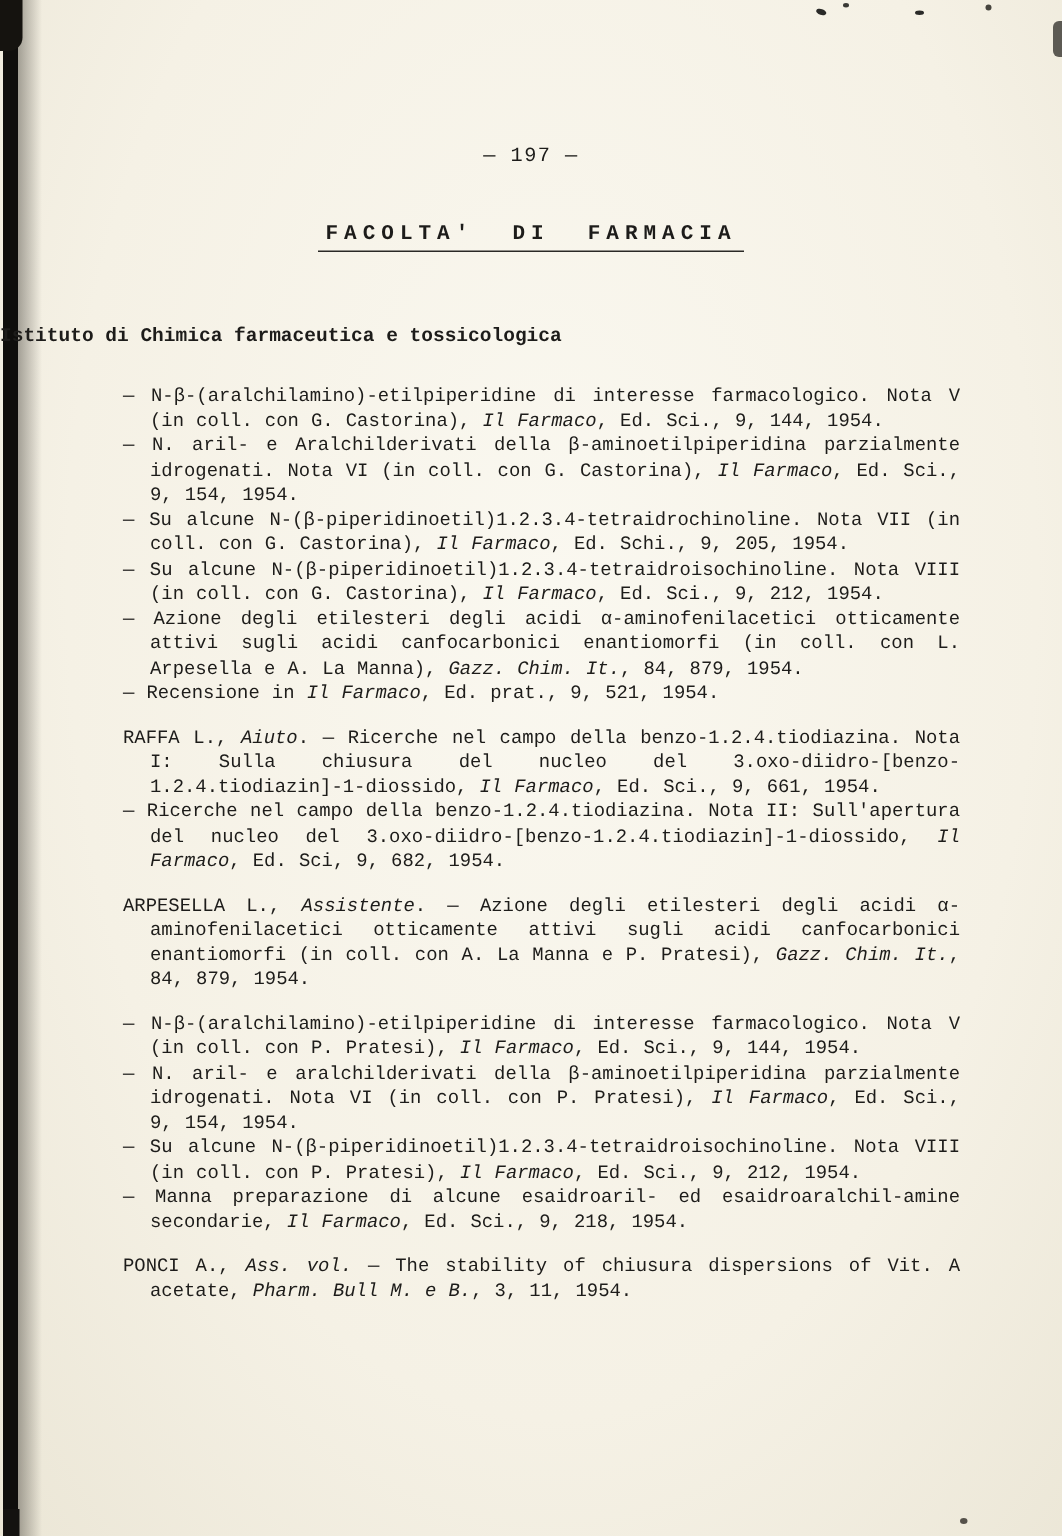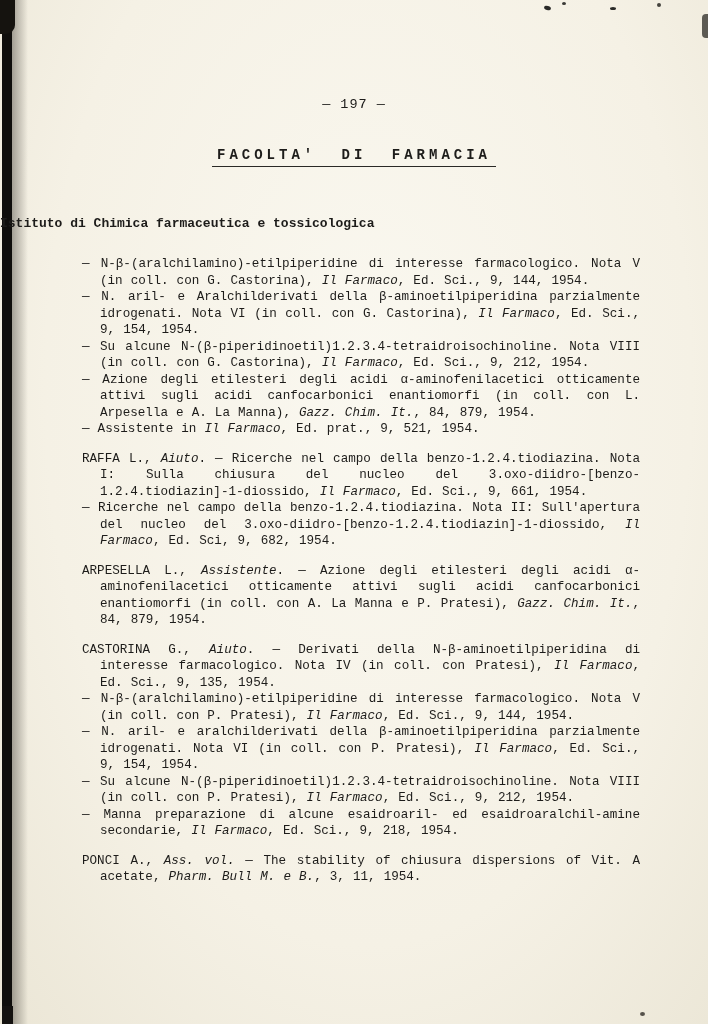--- a/index.html
+++ b/index.html
@@ -57,33 +57,33 @@
   <div class="doc-title">
     <span>FACOLTA' DI FARMACIA</span>
   </div>
 
   <div class="doc-subtitle">Istituto di Chimica farmaceutica e tossicologica</div>
 
   <div class="bibliography">
       <div class="bib-section">
         <p class="bib-entry"><span>— N-β-(aralchilamino)-etilpiperidine di interesse farmacologico. Nota V (in coll. con G. Castorina), </span><span class="it">Il Farmaco</span><span>, Ed. Sci., 9, 144, 1954.</span></p>
         <p class="bib-entry"><span>— N. aril- e Aralchilderivati della β-aminoetilpiperidina parzialmente idrogenati. Nota VI (in coll. con G. Castorina), </span><span class="it">Il Farmaco</span><span>, Ed. Sci., 9, 154, 1954.</span></p>
+        <p class="bib-entry"><span>— Su alcune N-(β-piperidinoetil)1.2.3.4-tetraidrochinoline. Nota VII (in coll. con G. Castorina), </span><span class="it">Il Farmaco</span><span>, Ed. Schi., 9, 205, 1954.</span></p>
         <p class="bib-entry"><span>— Su alcune N-(β-piperidinoetil)1.2.3.4-tetraidroisochinoline. Nota VIII (in coll. con G. Castorina), </span><span class="it">Il Farmaco</span><span>, Ed. Sci., 9, 212, 1954.</span></p>
         <p class="bib-entry"><span>— Azione degli etilesteri degli acidi α-aminofenilacetici otticamente attivi sugli acidi canfocarbonici enantiomorfi (in coll. con L. Arpesella e A. La Manna), </span><span class="it">Gazz. Chim. It.</span><span>, 84, 879, 1954.</span></p>
-        <p class="bib-entry"><span>— Assistente in </span><span class="it">Il Farmaco</span><span>, Ed. prat., 9, 521, 1954.</span></p>
+        <p class="bib-entry"><span>— Recensione in </span><span class="it">Il Farmaco</span><span>, Ed. prat., 9, 521, 1954.</span></p>
       </div>
       <div class="bib-section">
         <p class="bib-entry"><span>RAFFA L., </span><span class="it">Aiuto</span><span>. — Ricerche nel campo della benzo-1.2.4.tiodiazina. Nota I: Sulla chiusura del nucleo del 3.oxo-diidro-[benzo-1.2.4.tiodiazin]-1-diossido, </span><span class="it">Il Farmaco</span><span>, Ed. Sci., 9, 661, 1954.</span></p>
         <p class="bib-entry"><span>— Ricerche nel campo della benzo-1.2.4.tiodiazina. Nota II: Sull'apertura del nucleo del 3.oxo-diidro-[benzo-1.2.4.tiodiazin]-1-diossido, </span><span class="it">Il Farmaco</span><span>, Ed. Sci, 9, 682, 1954.</span></p>
       </div>
       <div class="bib-section">
         <p class="bib-entry"><span>ARPESELLA L., </span><span class="it">Assistente</span><span>. — Azione degli etilesteri degli acidi α-aminofenilacetici otticamente attivi sugli acidi canfocarbonici enantiomorfi (in coll. con A. La Manna e P. Pratesi), </span><span class="it">Gazz. Chim. It.</span><span>, 84, 879, 1954.</span></p>
       </div>
       <div class="bib-section">
-        <p class="bib-entry"><span>CASTORINA G., </span><span class="it">Aiuto</span><span>. — Derivati della N-β-aminoetilpiperidina di interesse farmacologico. Nota IV (in coll. con Pratesi), </span><span class="it">Il Farmaco</span><span>, Ed. Sci., 9, 135, 1954.</span></p>
         <p class="bib-entry"><span>— N-β-(aralchilamino)-etilpiperidine di interesse farmacologico. Nota V (in coll. con P. Pratesi), </span><span class="it">Il Farmaco</span><span>, Ed. Sci., 9, 144, 1954.</span></p>
         <p class="bib-entry"><span>— N. aril- e aralchilderivati della β-aminoetilpiperidina parzialmente idrogenati. Nota VI (in coll. con P. Pratesi), </span><span class="it">Il Farmaco</span><span>, Ed. Sci., 9, 154, 1954.</span></p>
         <p class="bib-entry"><span>— Su alcune N-(β-piperidinoetil)1.2.3.4-tetraidroisochinoline. Nota VIII (in coll. con P. Pratesi), </span><span class="it">Il Farmaco</span><span>, Ed. Sci., 9, 212, 1954.</span></p>
         <p class="bib-entry"><span>— Manna preparazione di alcune esaidroaril- ed esaidroaralchil-amine secondarie, </span><span class="it">Il Farmaco</span><span>, Ed. Sci., 9, 218, 1954.</span></p>
       </div>
       <div class="bib-section">
         <p class="bib-entry"><span>PONCI A., </span><span class="it">Ass. vol.</span><span> — The stability of chiusura dispersions of Vit. A acetate, </span><span class="it">Pharm. Bull M. e B.</span><span>, 3, 11, 1954.</span></p>
       </div>
     </div>
 

